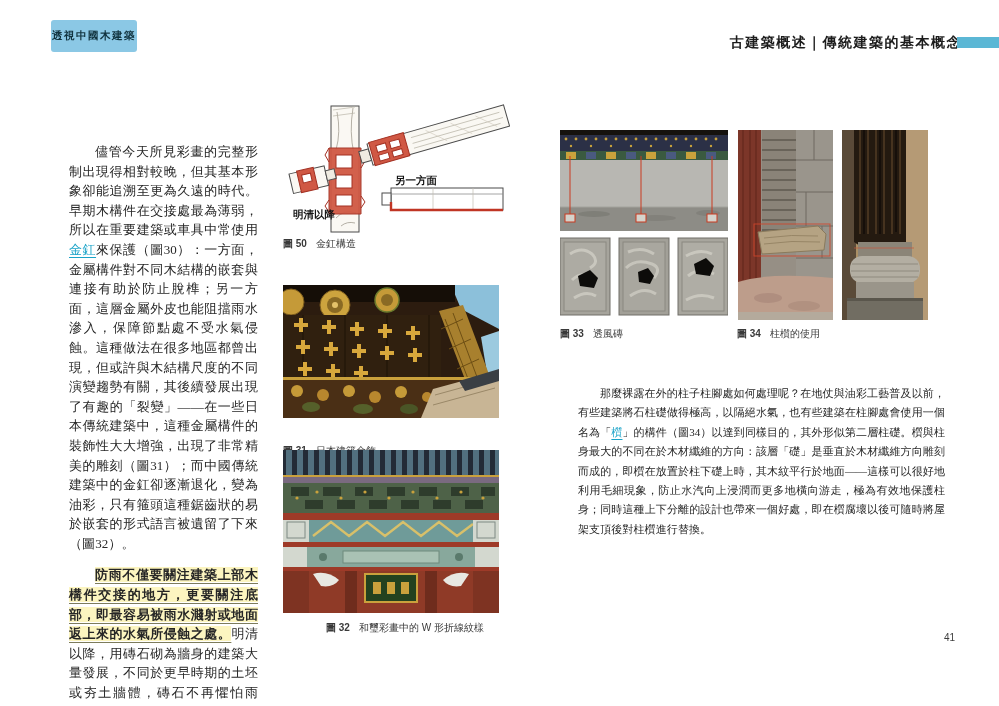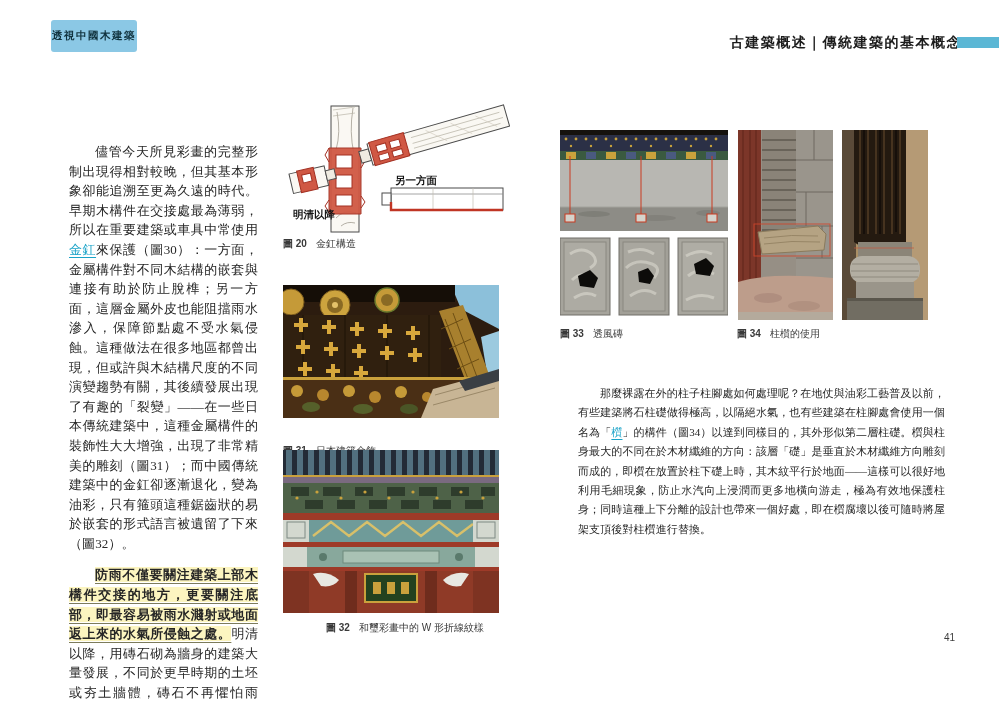--- a/index.html
+++ b/index.html
@@ -106,21 +106,21 @@
         <line x1="108" y1="90" x2="220" y2="90" stroke="#8d8d8d" stroke-width="0.8"></line>
         <line x1="150" y1="84" x2="150" y2="106" stroke="#c2bdb2" stroke-width="0.7"></line>
         <line x1="190" y1="84" x2="190" y2="106" stroke="#c2bdb2" stroke-width="0.7"></line>
         <path d="M108 98 v8 h112" fill="none" stroke="#c03524" stroke-width="2.4"></path>
       </g>
     </svg>
     <div class="diag-label" style="left:112px;top:70px;">另一方面</div>
     <div class="diag-label" style="left:10px;top:104px;">明清以降</div>
   </div>
   <div class="caption" style="left:283px;top:237px;">
-    <span class="lab">圖 20</span><span>金釭構造</span>
+    <span class="lab">圖 50</span><span>金釭構造</span>
   </div>
 
   <div class="fig" style="left:283px;top:285px;">
     <svg width="216" height="133" viewBox="0 0 216 133">
       <rect width="216" height="133" fill="#2c1c0f"></rect>
       <polygon points="168,0 216,0 216,44 178,24" fill="#8cc0da"></polygon>
       <polygon points="198,52 216,46 216,92 204,88" fill="#9ccadf"></polygon>
       <rect x="0" y="0" width="172" height="17" fill="#150e07"></rect>
       <g>
         <circle cx="8" cy="17" r="13" fill="#c59a38" stroke="#7a5a1c"></circle>

